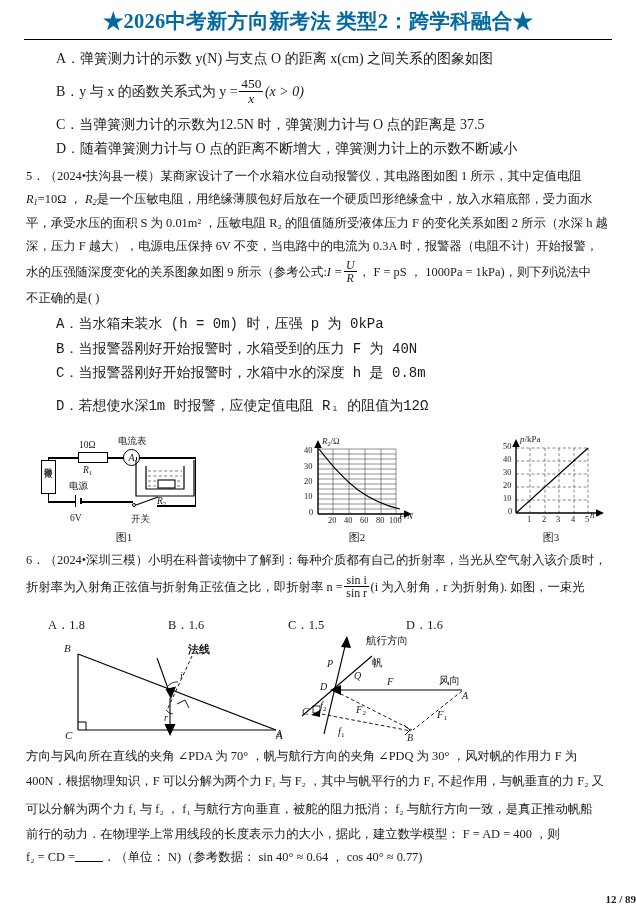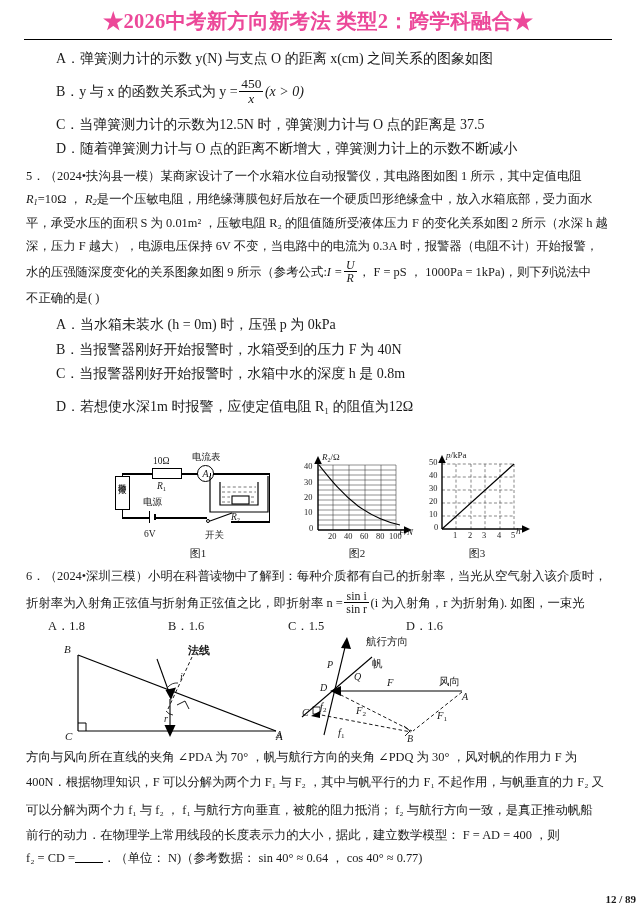--- a/index.html
+++ b/index.html
@@ -24,21 +24,21 @@
 
   
   .doc-title {
     text-align: center;
     font-family: "Liberation Serif", "DejaVu Serif", serif;
     font-weight: bold;
     font-size: 20.5px;
     letter-spacing: 0.2px;
     line-height: 1.35;
     padding-bottom: 3px;
-    color: #ec4899;
+    color: #0369a1;
   }
   .title-rule {
     border-bottom: 1.6px solid #000;
     margin: 0 -2px 7px -2px;
   }
 
   
   .opt-line {
     font-size: 14px;
     line-height: 1.55;
@@ -65,23 +65,23 @@
     line-height: 1.04;
     margin: 0 1.5px;
   }
   .frac .num { display: block; padding: 0 2px; }
   .frac .den { display: block; border-top: 1px solid #000; padding: 0 2px; }
 
   
   .figrow {
     display: flex;
     align-items: flex-end;
-    justify-content: center;
+    justify-content: space-between;
     gap: 0px;
-    margin-top: 20px;
+    margin-top: 4px;
     height: 118px;
     position: relative;
   }
   .figbox { position: relative; }
   .figcap {
     text-align: center;
     font-size: 11px;
     margin-top: 1px;
   }
 
@@ -159,21 +159,21 @@
       <span class="em">R</span><span class="sub">2</span><span>是一个压敏电阻，用绝缘薄膜包好后放在一个硬质凹形绝缘盒中，放入水箱底部，受力面水</span>
     </div>
     <div class="para">平，承受水压的面积 S 为 0.01m² ，压敏电阻 R₂ 的阻值随所受液体压力 F 的变化关系如图 2 所示（水深 h 越</div>
     <div class="para">深，压力 F 越大），电源电压保持 6V 不变，当电路中的电流为 0.3A 时，报警器（电阻不计）开始报警，</div>
     <div class="para" style="line-height:2.25;">
       <span>水的压强随深度变化的关系图象如图 9 所示（参考公式:</span><span class="em">I =</span><span class="frac"><span class="num em">U</span><span class="den em">R</span></span><span>，  F = pS ， 1000Pa = 1kPa)，则下列说法中</span>
     </div>
     <div class="para">不正确的是(        )</div>
   </div>
 
-  <div style="margin-top:2px;">
+  <div style="margin-top:2px;font-family:Liberation Mono, monospace;">
     <div class="opt-line">A．当水箱未装水 (h = 0m) 时，压强 p 为 0kPa</div>
     <div class="opt-line">B．当报警器刚好开始报警时，水箱受到的压力 F 为 40N</div>
     <div class="opt-line">C．当报警器刚好开始报警时，水箱中水的深度 h 是 0.8m</div>
     <div class="opt-line tall" style="padding-top:9px;">D．若想使水深1m 时报警，应使定值电阻 R₁ 的阻值为12Ω</div>
   </div>
 
   <div class="figrow">
 
     <div class="figbox" style="width:196px;">
       <div class="circuit">
@@ -347,21 +347,21 @@
 
   <div class="q-body" style="margin-top:4px;">
     <div class="para">
       <span>6</span>．<span>（2024•深圳三模）</span><span>小明在科普读物中了解到：每种介质都有自己的折射率，当光从空气射入该介质时，</span>
     </div>
     <div class="para" style="line-height:2.3;">
       <span>折射率为入射角正弦值与折射角正弦值之比，即折射率 n =</span><span class="frac"><span class="num">sin i</span><span class="den">sin r</span></span><span>(i 为入射角，r 为折射角). 如图，一束光</span>
     </div>
   </div>
 
-  <div style="display:flex; padding-left:22px; font-size:12.4px; margin-top:1px;">
+  <div style="display:flex; padding-left:22px; font-size:12.4px; margin-top:16px;">
     <div style="width:120px;">A．1.8</div>
     <div style="width:120px;">B．1.6</div>
     <div style="width:118px;">C．1.5</div>
     <div>D．1.6</div>
   </div>
 
   <div class="diagrow">
 
     <div style="position:absolute; left:14px; top:0;">
       <svg width="250" height="104" viewBox="0 0 250 104">

